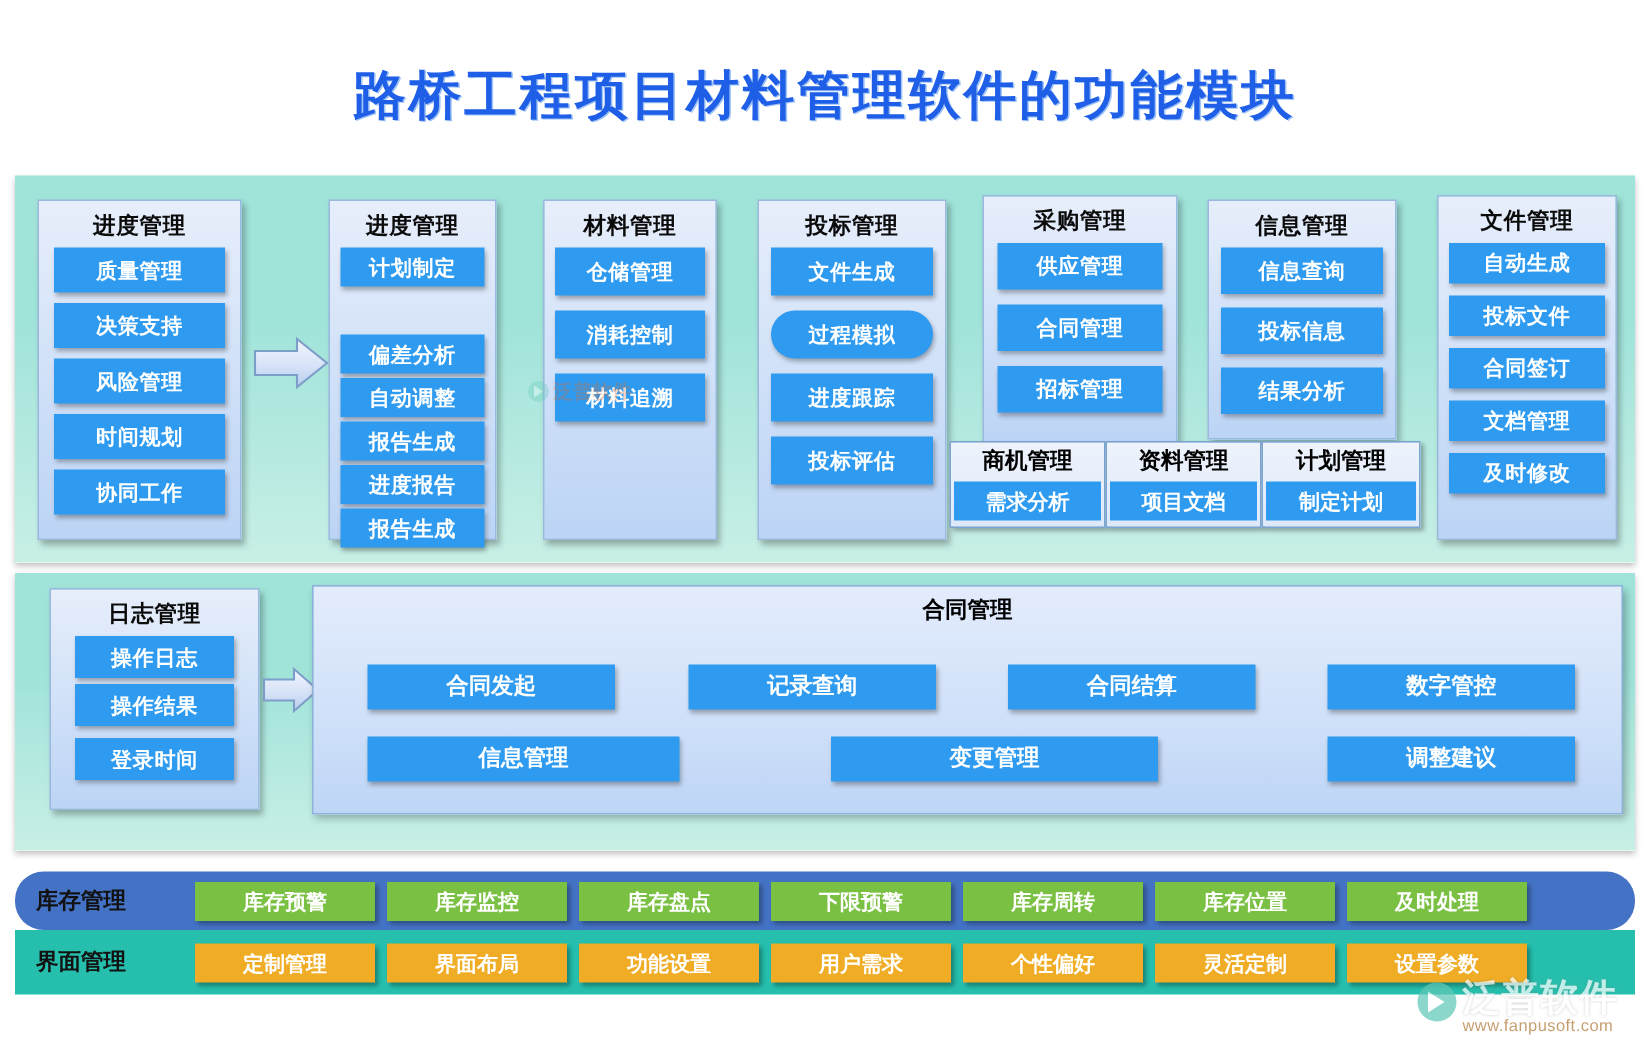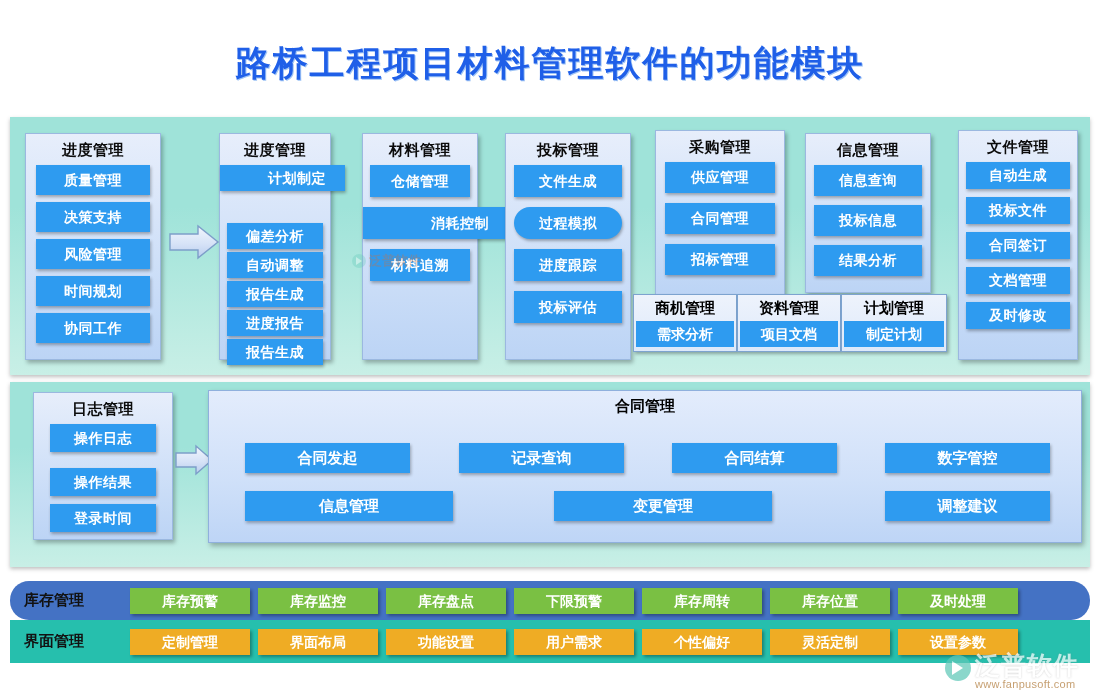--- a/index.html
+++ b/index.html
@@ -177,32 +177,32 @@
   <div class="col-title">进度管理</div>
   <div class="bluebox" style="width:114px;">质量管理</div>
   <div class="bluebox" style="width:114px;">决策支持</div>
   <div class="bluebox" style="width:114px;">风险管理</div>
   <div class="bluebox" style="width:114px;">时间规划</div>
   <div class="bluebox" style="width:114px;">协同工作</div>
 </div>
 
 <div class="col-card" style="left:219px;top:133px;width:112px;height:227px;">
   <div class="col-title">进度管理</div>
-  <div class="bluebox" style="width:96px;height:26px;line-height:26px;margin-bottom:3px;padding-left:29px;">计划制定</div>
+  <div class="bluebox" style="width:96px;height:26px;line-height:26px;margin-bottom:3px;">计划制定</div>
   <div class="bluebox" style="width:96px;height:26px;line-height:26px;margin-bottom:3px;margin-top:32px;">偏差分析</div>
   <div class="bluebox" style="width:96px;height:26px;line-height:26px;margin-bottom:3px;">自动调整</div>
   <div class="bluebox" style="width:96px;height:26px;line-height:26px;margin-bottom:3px;">报告生成</div>
   <div class="bluebox" style="width:96px;height:26px;line-height:26px;margin-bottom:3px;">进度报告</div>
   <div class="bluebox" style="width:96px;height:26px;line-height:26px;margin-bottom:3px;">报告生成</div>
 </div>
 
 <div class="col-card" style="left:362px;top:133px;width:116px;height:227px;">
   <div class="col-title">材料管理</div>
   <div class="bluebox" style="width:100px;height:32px;line-height:32px;margin-bottom:10px;">仓储管理</div>
-  <div class="bluebox" style="width:100px;height:32px;line-height:32px;margin-bottom:10px;padding-left:47px;">消耗控制</div>
+  <div class="bluebox" style="width:100px;height:32px;line-height:32px;margin-bottom:10px;">消耗控制</div>
   <div class="bluebox" style="width:100px;height:32px;line-height:32px;margin-bottom:10px;">材料追溯</div>
 </div>
 
 <div class="col-card" style="left:505px;top:133px;width:126px;height:227px;">
   <div class="col-title">投标管理</div>
   <div class="bluebox" style="width:108px;height:32px;line-height:32px;margin-bottom:10px;">文件生成</div>
   <div class="bluebox" style="width:108px;height:32px;line-height:32px;margin-bottom:10px;border-radius:16px;">过程模拟</div>
   <div class="bluebox" style="width:108px;height:32px;line-height:32px;margin-bottom:10px;">进度跟踪</div>
   <div class="bluebox" style="width:108px;height:32px;line-height:32px;margin-bottom:20px;">投标评估</div>
 </div>
@@ -245,21 +245,21 @@
 
 <div id="watermark">
   <span class="wm-mark"></span>
   <span class="wm-t">泛普软件</span>
 </div>
 
 <div class="teal-panel" id="panel-mid"></div>
 
 <div class="col-card" style="left:33px;top:392px;width:140px;height:148px;">
   <div class="col-title">日志管理</div>
-  <div class="bluebox" style="width:106px;height:28px;line-height:28px;margin-bottom:16px;">操作日志</div>
+  <div class="bluebox" style="width:106px;height:28px;line-height:28px;margin-bottom:4px;">操作日志</div>
   <div class="bluebox" style="width:106px;height:28px;line-height:28px;margin-bottom:8px;">操作结果</div>
   <div class="bluebox" style="width:106px;height:28px;line-height:28px;margin-bottom:8px;">登录时间</div>
 </div>
 
 <div class="arrow" style="left:174px;top:444px;">
   <svg width="40" height="32" viewBox="0 0 40 32">
     <polygon points="2,9 22,9 22,2 38,16 22,30 22,23 2,23" fill="url(#agrad)" stroke="#7d9ec9" stroke-width="1.4"></polygon>
   </svg>
 </div>
 

